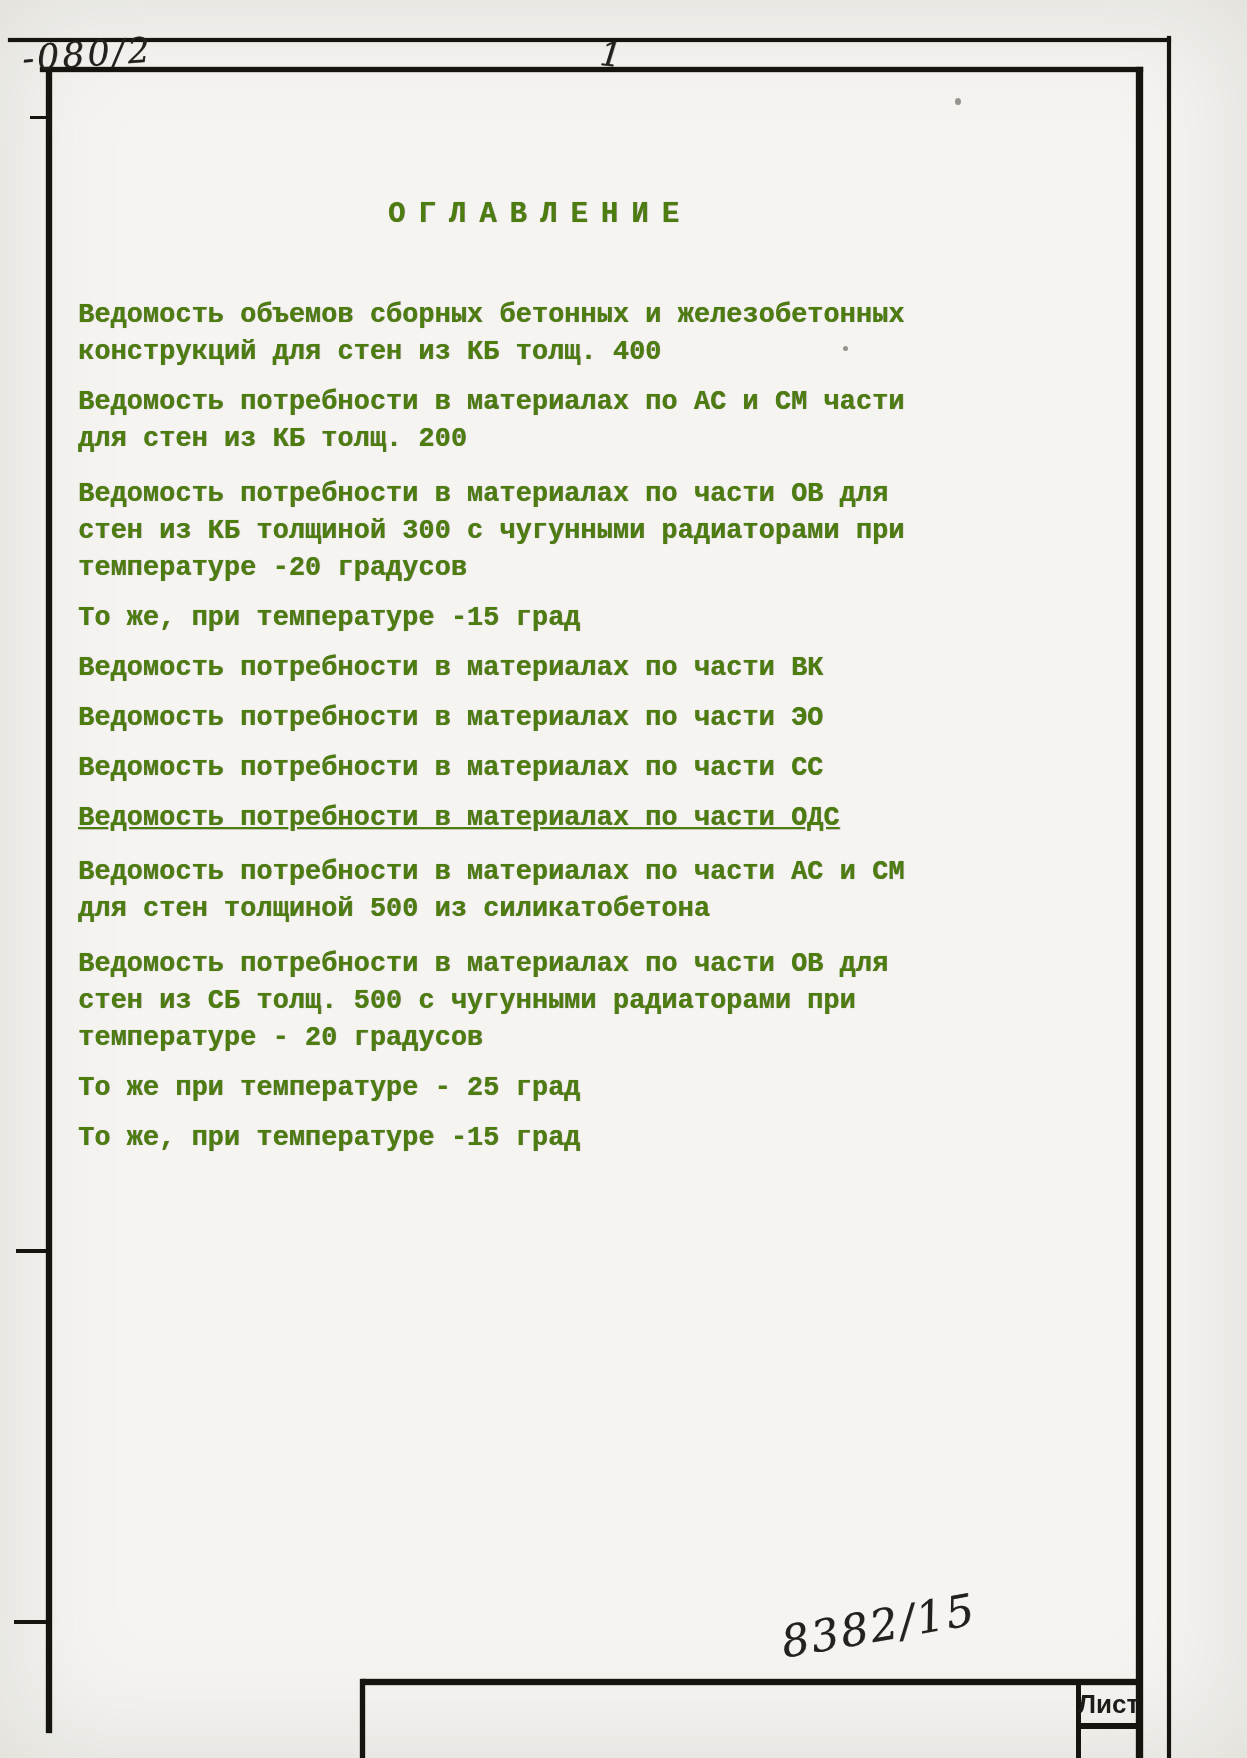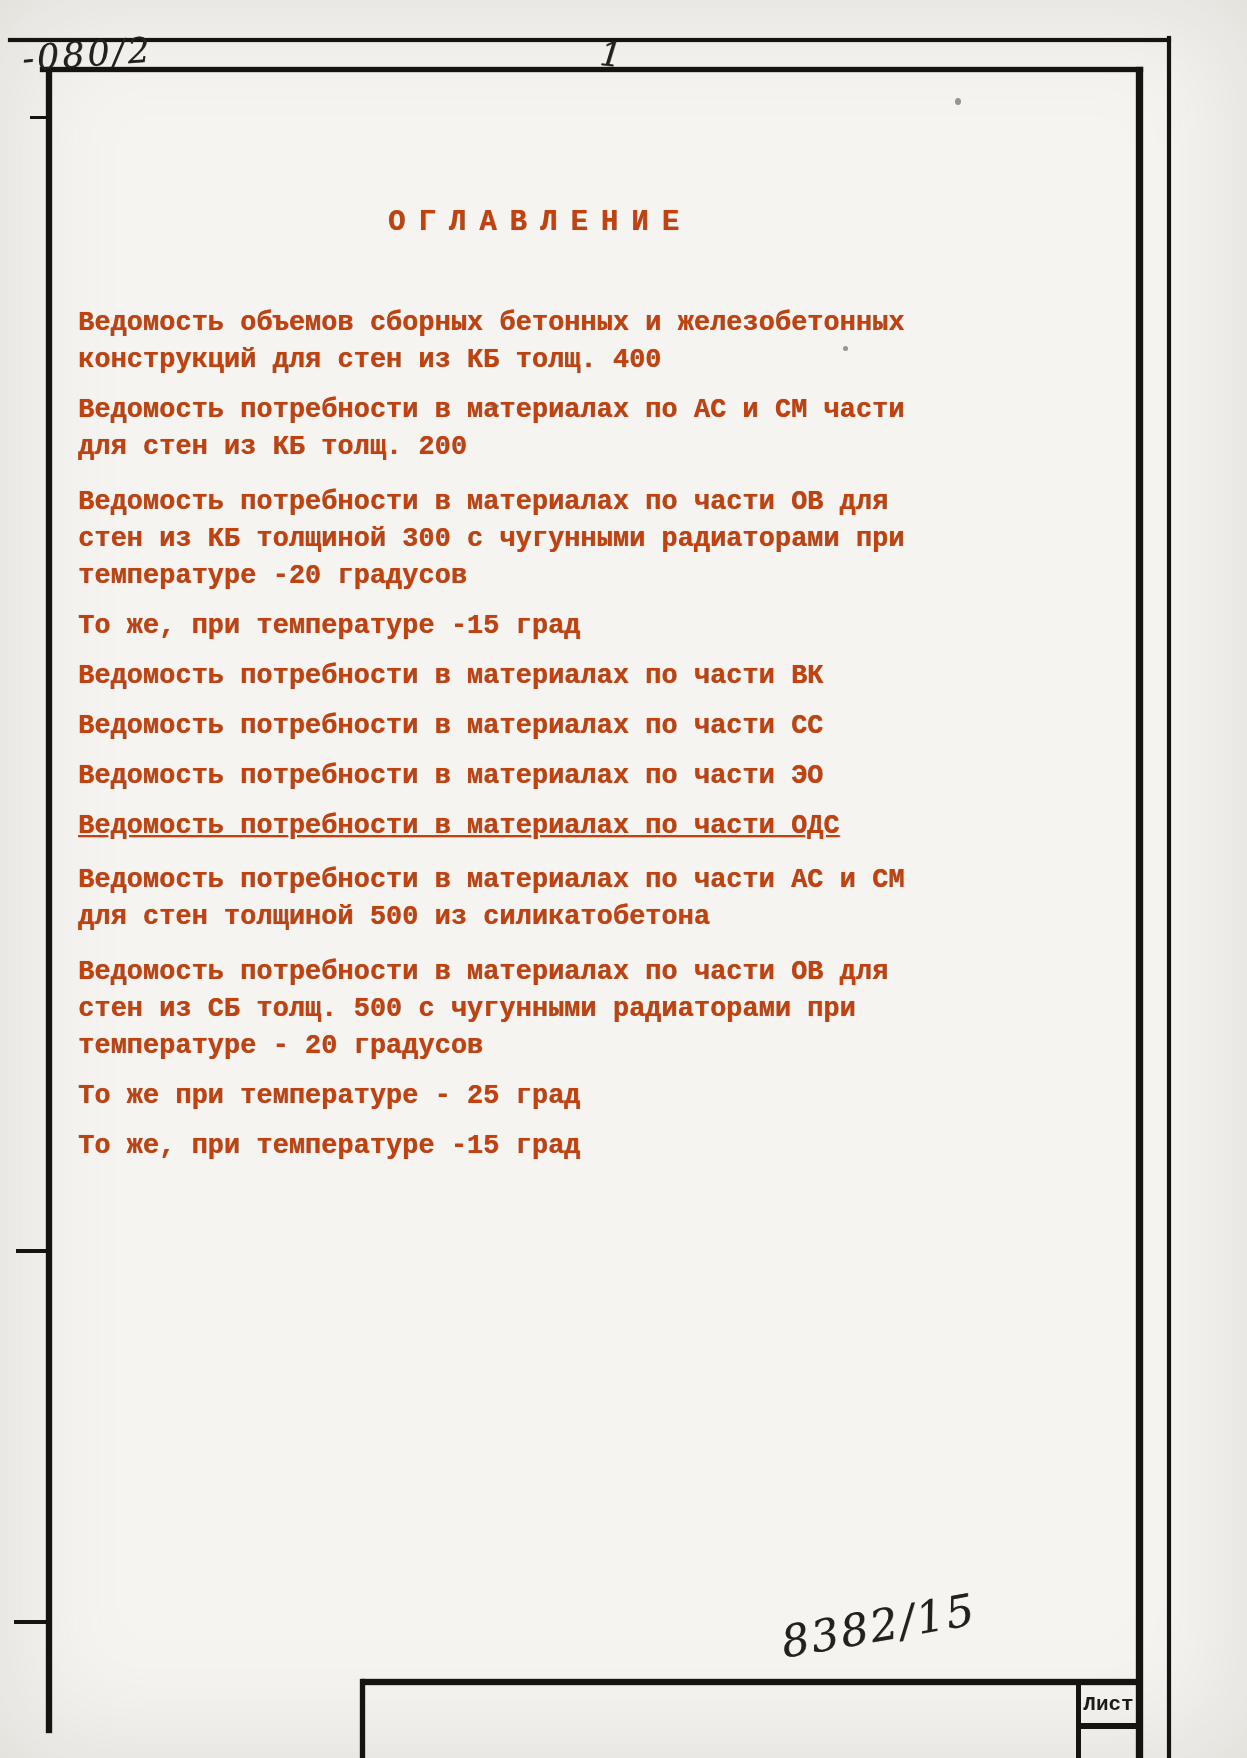--- a/index.html
+++ b/index.html
@@ -8,22 +8,22 @@
     width:1247px;height:1758px;
     background:#f5f4f1;
     overflow:hidden;
     box-shadow:inset 0 0 120px rgba(120,115,100,.18);
     font-family:"Liberation Mono","DejaVu Sans Mono",monospace;
   }
   .rule{position:absolute;background:#16140f;}
   .rough{box-shadow:0 0 1px #16140f;}
   
   #toc{
-    position:absolute;left:78px;top:204px;width:880px;
-    color:#c2410c;font-size:27px;font-weight:700;line-height:37px;
+    position:absolute;left:78px;top:196px;width:880px;
+    color:#4d7c0f;font-size:27px;font-weight:700;line-height:37px;
     text-shadow:0.5px 0.4px 0.7px rgba(25,22,18,.55);
     white-space:nowrap;
   }
   #toc .title{
     font-size:29px;letter-spacing:13px;padding-left:310px;
     margin:0 0 64px 0;
   }
   #toc p{margin:0 0 13px 0;}
   #toc p.gap-lg{margin-bottom:18px;}
   #toc p.gap-md{margin-bottom:17px;text-decoration:underline;}
@@ -39,22 +39,22 @@
   #hw-page{left:600px;top:34px;font-size:34px;transform:rotate(6deg);}
   #hw-order{left:780px;top:1600px;font-size:44px;letter-spacing:2px;transform:rotate(-10deg);}
   
   #sheet-box{
     position:absolute;left:1076px;top:1685px;width:60px;height:44px;
     border-left:5px solid #16140f;border-bottom:6px solid #16140f;
     box-sizing:border-box;
     display:flex;align-items:center;justify-content:center;
   }
   #sheet-box span{
-    font-family:Liberation Mono, monospace;
-    font-size:21px;font-weight:700;color:#1d1b18;
+    font-family:Liberation Sans, sans-serif;
+    font-size:26px;font-weight:700;color:#1d1b18;
   }
   .speck{position:absolute;background:#4a463f;border-radius:50%;opacity:.55;}
 </style>
 </head>
 <body>
 
 <div id="page">
 
   <div class="rule rough" style="left:8px;top:38px;width:1163px;height:4px;"></div>
   <div class="rule rough" style="left:40px;top:67px;width:1103px;height:5px;"></div>
@@ -97,24 +97,24 @@
       <span class="ln">стен из КБ толщиной 300 с чугунными радиаторами при</span>
       <span class="ln">температуре -20 градусов</span>
     </p>
     <p>
       <span class="ln">То же, при температуре -15 град</span>
     </p>
     <p>
       <span class="ln">Ведомость потребности в материалах по части ВК</span>
     </p>
     <p>
-      <span class="ln">Ведомость потребности в материалах по части СС</span>
+      <span class="ln">Ведомость потребности в материалах по части ЭО</span>
     </p>
     <p>
-      <span class="ln">Ведомость потребности в материалах по части ЭО</span>
+      <span class="ln">Ведомость потребности в материалах по части СС</span>
     </p>
     <p class="gap-md">
       <span class="ln">Ведомость потребности в материалах по части ОДС</span>
     </p>
     <p class="gap-lg">
       <span class="ln">Ведомость потребности в материалах по части АС и СМ</span>
       <span class="ln">для стен толщиной 500 из силикатобетона</span>
     </p>
     <p>
       <span class="ln">Ведомость потребности в материалах по части ОВ для</span>

